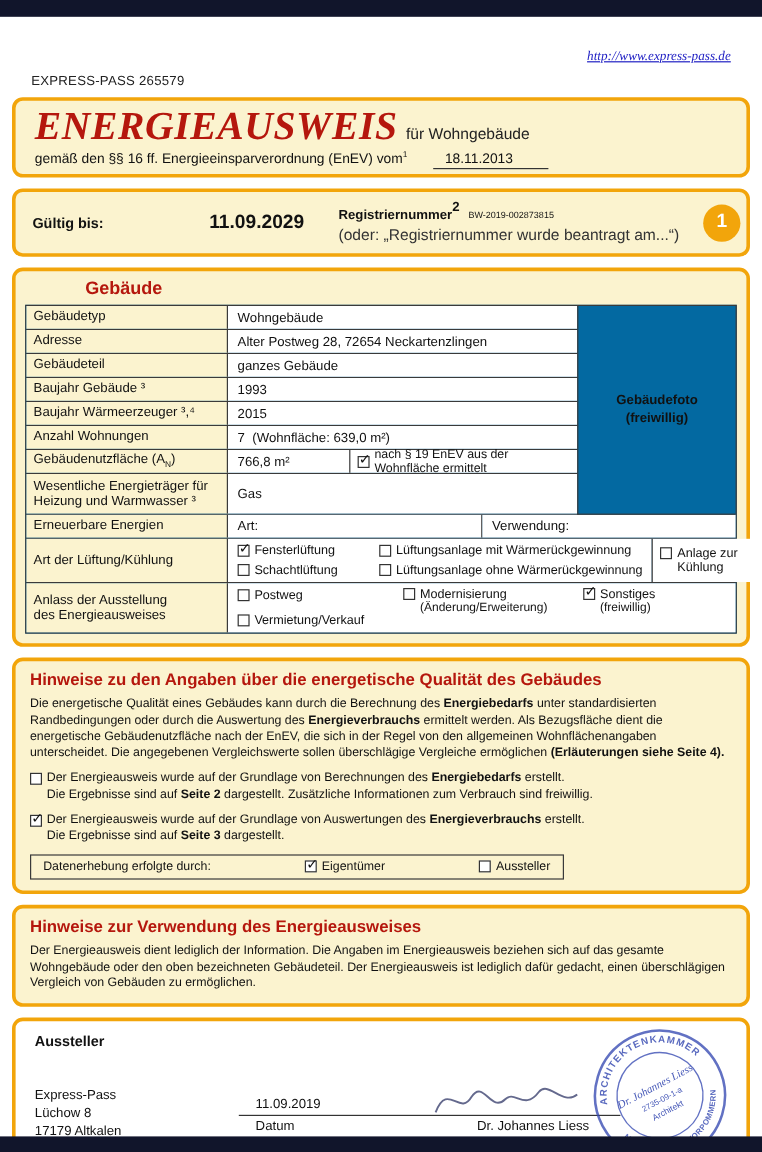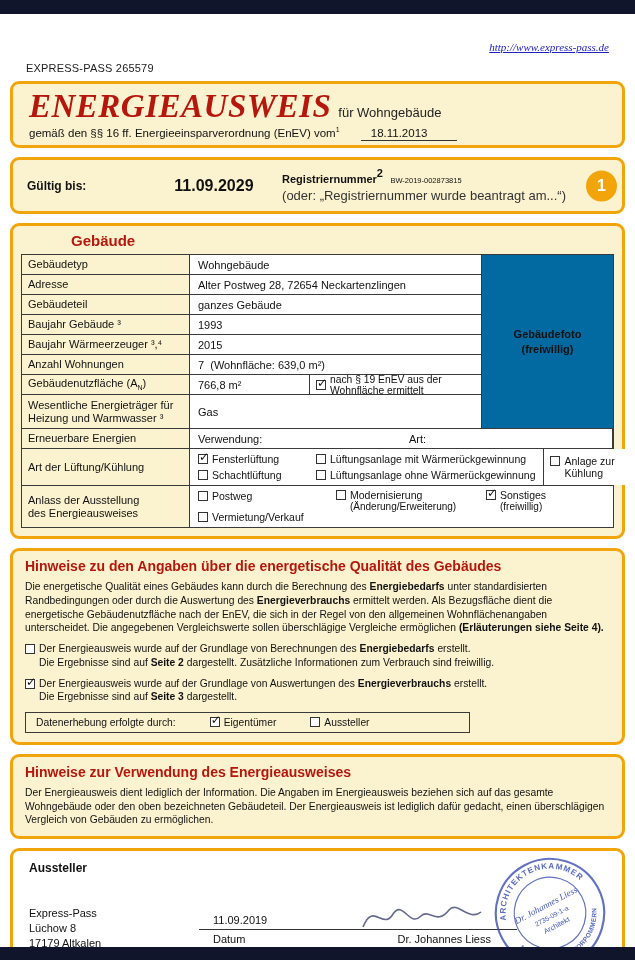--- a/index.html
+++ b/index.html
@@ -44,21 +44,21 @@
   .top-rows { margin-right:132px; }
   .gr { display:flex; border-bottom:1px solid #3a3a3a; height:20px; }
   .gr8 { height:34px; }
   .gr9 { height:20px; }
   .gr10 { height:37px; }
   .gr11 { height:41px; }
   .gl { width:168px; flex:none; padding:1px 6px; border-right:1px solid #3a3a3a; background:#FBF3CF; display:flex; flex-direction:column; justify-content:center; line-height:1.2; }
   .gv { flex:1; background:#fff; padding:1px 8px; display:flex; align-items:center; }
   .gv.nopad { padding:0; }
   .photo { position:absolute; top:0; right:0; width:132px; height:174px; border-left:1px solid #3a3a3a; border-bottom:1px solid #3a3a3a; display:flex; flex-direction:column; align-items:center; justify-content:center; font-weight:bold; font-size:11px; text-align:center; line-height:1.4; }
-  .v1 { width:120px; flex:none; padding:0 8px; display:flex; align-items:center; border-right:1px solid #3a3a3a; height:100%; }
+  .v1 { width:102px; flex:none; padding:0 8px; display:flex; align-items:center; border-right:1px solid #3a3a3a; height:100%; }
   .v2 { flex:1; padding:0 6px; display:flex; align-items:center; height:100%; }
   .gv-half { flex:1; background:#fff; padding:1px 8px; display:flex; align-items:center; }
   .gv-half.first { border-right:1px solid #3a3a3a; }
   sub { font-size:7px; }
 
   
   .bx { display:inline-block; width:10px; height:10px; border:1px solid #333; background:#fff; position:relative; flex:none; margin-right:4px; }
   .bx i { font-style:normal; position:absolute; left:0px; top:-4px; font-size:12px; line-height:1; font-family:"DejaVu Sans", sans-serif; color:#111; }
   .cb { display:flex; align-items:center; font-size:10.5px; white-space:nowrap; }
 
@@ -74,21 +74,21 @@
   .rcolC { flex:1; }
   .rnote { font-size:10px; margin-left:14px; line-height:1.25; }
 
   
   .hint-box { padding:7px 12px 9px; }
   .hint-title { color:#B5170D; font-weight:bold; font-size:14px; margin-bottom:6px; }
   .hint-text { font-size:10.3px; line-height:1.33; color:#111; }
   .hint-text b, .hint-item b { font-weight:bold; }
   .hint-item { display:flex; margin-top:7px; font-size:10.3px; line-height:1.33; }
   .hint-item .bx { margin-top:2px; }
-  .databox { border:1px solid #3a3a3a; margin-top:8px; padding:4px 10px; font-size:10.3px; display:flex; align-items:center; gap:34px; width:76%; }
+  .databox { border:1px solid #3a3a3a; margin-top:8px; padding:4px 10px; font-size:10.3px; display:flex; align-items:center; gap:34px; width:76%;justify-content:space-between; }
   .databox .cb { font-size:10.3px; }
 
   
   .issuer-box { background:#fff; position:relative; height:120px; padding:10px 16px; margin-bottom:4px; }
   .iss-title { font-size:12px; font-weight:bold; }
   .iss-addr { position:absolute; left:16px; bottom:14px; font-size:11px; line-height:1.35; }
   .sig-area { position:absolute; left:186px; width:318px; bottom:20px; }
   .date-val { font-size:11px; padding-left:14px; margin-bottom:3px; }
   .sig-line { border-bottom:1px solid #333; }
   .sig-labels { display:flex; justify-content:space-between; font-size:11px; padding:3px 26px 0 14px; }
@@ -185,22 +185,22 @@
             <div class="gv">Gas</div>
           </div>
         </div>
         <div class="photo">
           <span>Gebäudefoto</span>
           <span>(freiwillig)</span>
         </div>
 
         <div class="gr gr9">
           <div class="gl">Erneuerbare Energien</div>
+          <div class="gv-half first">Art:</div>
           <div class="gv-half">Verwendung:</div>
-          <div class="gv-half first">Art:</div>
         </div>
 
         <div class="gr gr10">
           <div class="gl">Art der Lüftung/Kühlung</div>
           <div class="vent-main">
             <div class="vent-line">
               <span class="cb vent-c1">
                 <span class="bx">
                     <i>✓</i>
                   </span>

